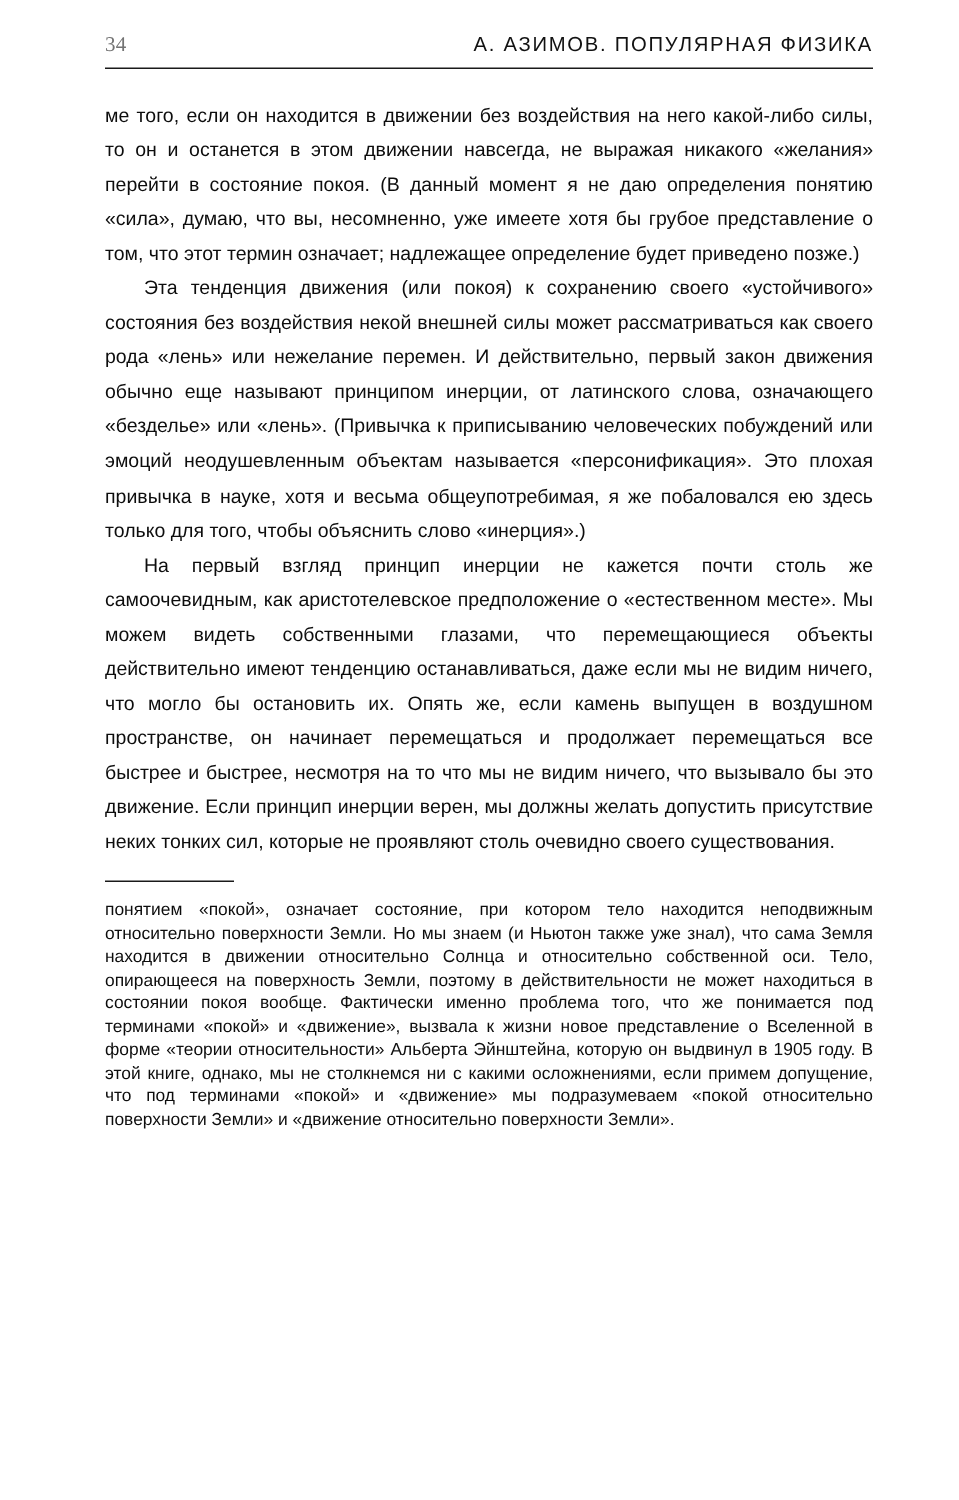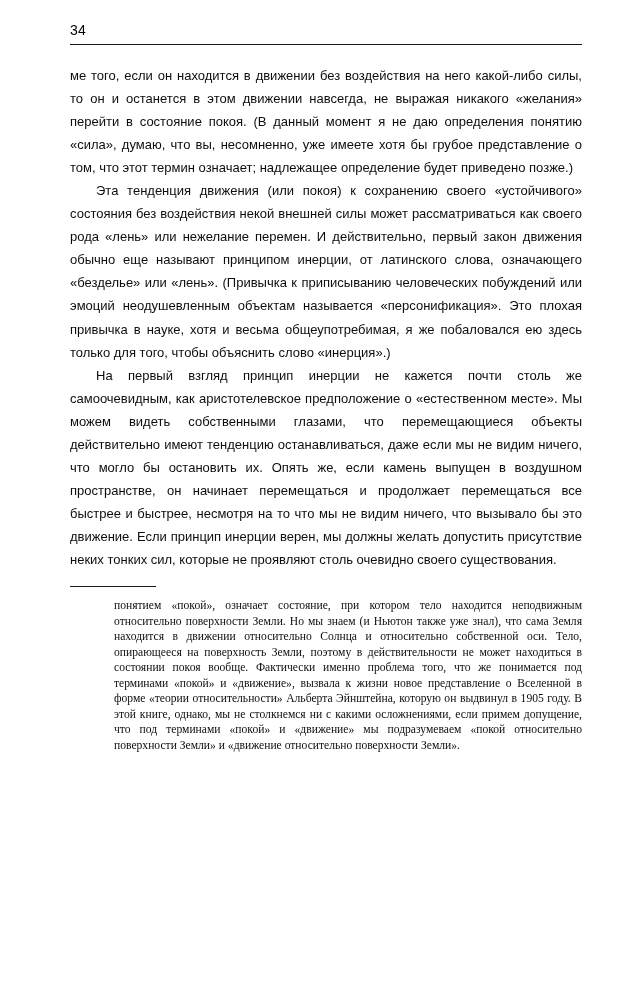--- a/index.html
+++ b/index.html
@@ -26,24 +26,24 @@
   .running-head {
     display: flex;
     align-items: baseline;
     justify-content: space-between;
     font-family: "Liberation Sans", sans-serif;
     font-size: 13.5px;
     color: #121212;
     padding-bottom: 6px;
   }
   .folio {
-    font-family: Liberation Sans, sans-serif;
+    font-family: Liberation Serif, serif;
     font-size: 14px;
     letter-spacing: 0.2px;
-    color: #000000;
+    color: #737373;
   }
   .head-title {
     font-family: "Liberation Sans", sans-serif;
     font-size: 13.5px;
     letter-spacing: 1.15px;
     color: #121212;
     white-space: nowrap;
   }
   .head-rule {
     height: 0;
@@ -72,41 +72,41 @@
   }
 
   
   .footnote-rule {
     height: 0;
     border-top: 1.5px solid #1a1a1a;
     width: 86px;
     margin: 15px 0 11px 0;
   }
   .footnote {
-    font-family: Liberation Serif, serif;
+    font-family: Liberation Sans, sans-serif;
     font-size: 11.6px;
     line-height: 15.5px;
     color: #0d0d0d;
     text-align: justify;
     text-justify: inter-word;
-    margin-left: 44px;
   }
   .footnote p {
     margin: 0;
     text-indent: 0;
   }
 </style>
 </head>
 <body>
 
 <div class="page">
   <div class="content">
 
     <div class="running-head">
       <span class="folio">34</span>
+      <span class="head-title">А. АЗИМОВ. ПОПУЛЯРНАЯ ФИЗИКА</span>
     </div>
     <div class="head-rule"></div>
 
     <div class="body-text">
       <p class="no-indent">ме того, если он находится в движении без воздействия на него какой-либо силы, то он и останется в этом движении навсегда, не выражая никакого «желания» перейти в состояние покоя. (В данный момент я не даю определения понятию «сила», думаю, что вы, несомненно, уже имеете хотя бы грубое представление о том, что этот термин означает; надлежащее определение будет приведено позже.)</p>
       <p>Эта тенденция движения (или покоя) к сохранению своего «устойчивого» состояния без воздействия некой внешней силы может рассматриваться как своего рода «лень» или нежелание перемен. И действительно, первый закон движения обычно еще называют принципом инерции, от латинского слова, означающего «безделье» или «лень». (Привычка к приписыванию человеческих побуждений или эмоций неодушевленным объектам называется «персонификация». Это плохая привычка в науке, хотя и весьма общеупотребимая, я же побаловался ею здесь только для того, чтобы объяснить слово «инерция».)</p>
       <p>На первый взгляд принцип инерции не кажется почти столь же самоочевидным, как аристотелевское предположение о «естественном месте». Мы можем видеть собственными глазами, что перемещающиеся объекты действительно имеют тенденцию останавливаться, даже если мы не видим ничего, что могло бы остановить их. Опять же, если камень выпущен в воздушном пространстве, он начинает перемещаться и продолжает перемещаться все быстрее и быстрее, несмотря на то что мы не видим ничего, что вызывало бы это движение. Если принцип инерции верен, мы должны желать допустить присутствие неких тонких сил, которые не проявляют столь очевидно своего существования.</p>
     </div>
 
     <div class="footnote-rule"></div>

